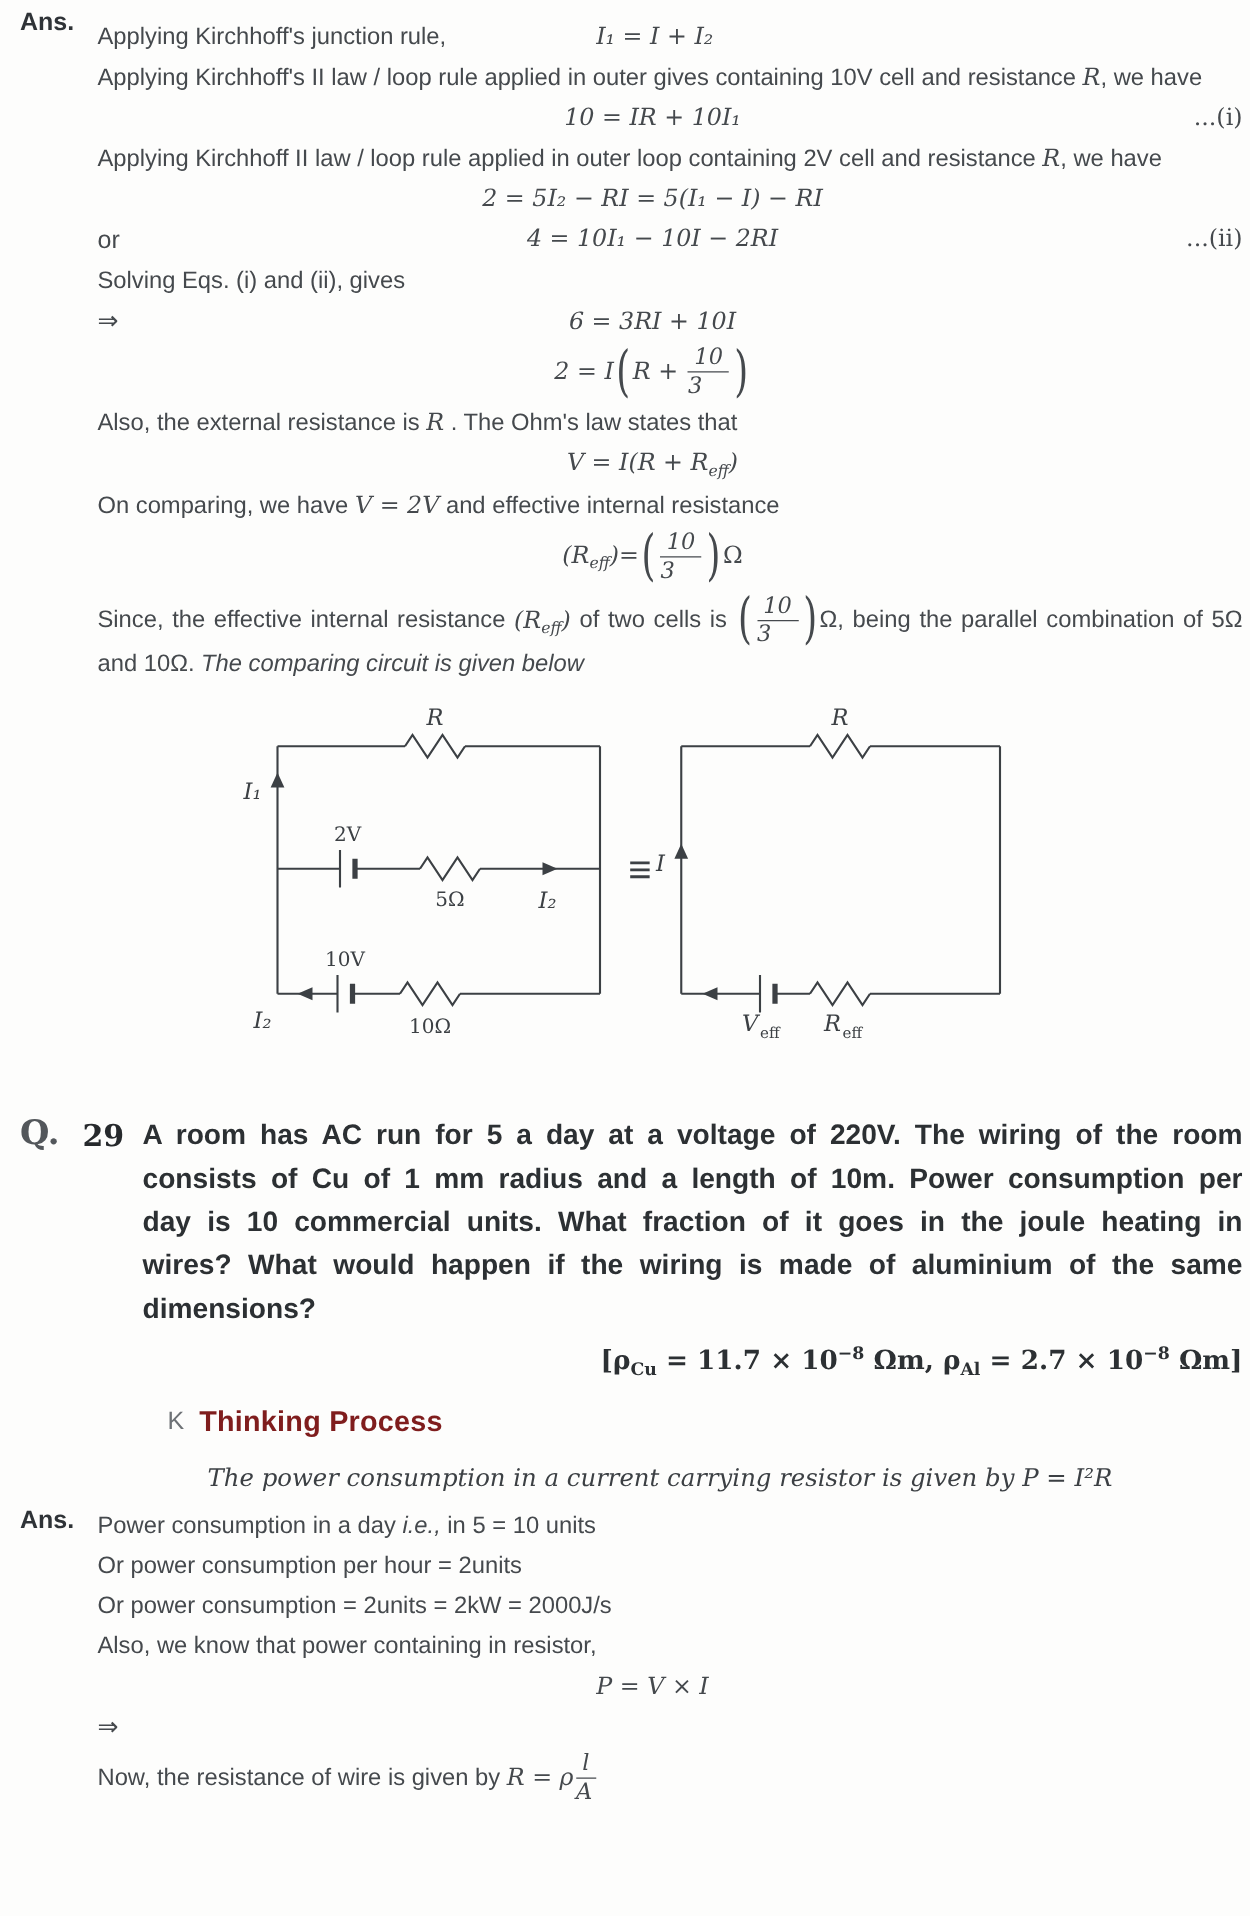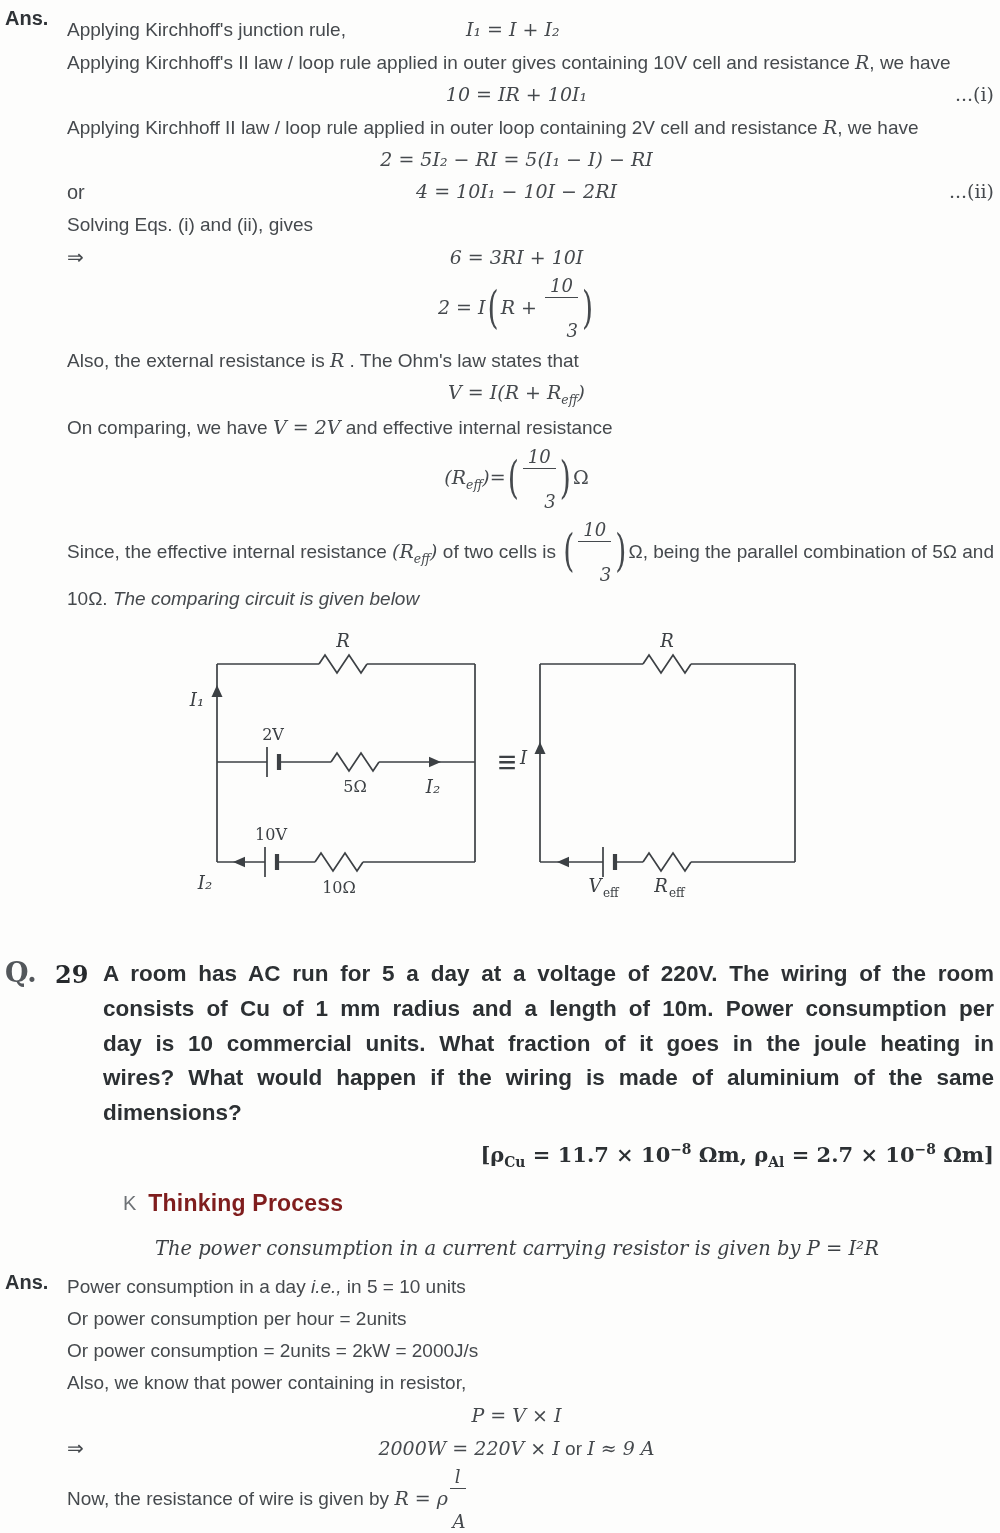--- a/index.html
+++ b/index.html
@@ -2,40 +2,40 @@
 <html><head>
 <meta charset="utf-8">
 <style>
   * { margin:0; padding:0; box-sizing:border-box; }
   html,body { background:#fdfdfc; }
   body {
     width:1000px; height:1533px; overflow:hidden;
     font-family:"Liberation Sans", sans-serif;
     font-size:19px; color:#45494d;
   }
-  .page { padding:6px 6px 0 5px; }
+  .page { padding:6px 6px 0 16px; }
 
   .sec { display:flex; }
   .anslab { flex:none; width:62px; font-weight:bold; font-size:20px; color:#2f3337; padding-top:1px; }
   .col { flex:1; min-width:0; }
 
   p { line-height:1.5; margin:2px 0; }
   .just { text-align:justify; }
 
   .math { font-family:"DejaVu Serif", serif; font-style:italic; }
   .mathup { font-family:"DejaVu Serif", serif; font-style:normal; }
   i.var { font-family:"DejaVu Serif", serif; }
 
   .eqrow { display:flex; align-items:center; margin:4px 0; line-height:1.45; }
   .eqrow .lead { flex:none; width:42px; font-size:20px; color:#45494d; }
   .eqrow .ctr { flex:1; text-align:center; }
   .eqrow .tag { flex:none; width:70px; text-align:right; }
 
-  .frac { display:inline-flex; flex-direction:column; align-items:flex-end; vertical-align:middle;
-          line-height:1.12; font-size:0.95em; margin:0 2px;gap:22px; }
+  .frac { display:inline-flex; flex-direction:column; align-items:flex-start; vertical-align:middle;
+          line-height:1.12; font-size:0.95em; margin:0 2px; }
   .frac .fn { border-bottom:1.5px solid currentColor; padding:0 5px 1px; }
   .frac .fd { padding-top:1px; }
 
   .bigp { display:inline-block; font-family:"DejaVu Serif", serif; font-style:normal;
           font-size:1.5em; transform:scaleY(1.55); vertical-align:middle; line-height:1; margin:0 2px; }
 
   sub.s { font-size:0.66em; }
   sup.s { font-size:0.66em; }
 
   .circuit-wrap { margin:14px 0 6px 0; text-align:center; }
@@ -225,21 +225,20 @@
       <p>Also, we know that power containing in resistor,</p>
 
       <div class="eqrow">
         <span class="lead"></span>
         <span class="ctr"><span class="math">P = V × I</span></span>
         <span class="tag"></span>
       </div>
 
       <div class="eqrow">
         <span class="lead">⇒</span>
-        <span class="ctr"><span class="math">2000W = 220V × I</span><span> or </span><span class="math">I ≈ 9 A</span></span>
         <span class="tag"></span>
       </div>
 
       <p><span>Now, the resistance of wire is given by </span><span class="math"><span>R = ρ</span><span class="frac">
               <span class="fn">l</span>
               <span class="fd">A</span>
             </span></span></p>
 
 
     </div>

